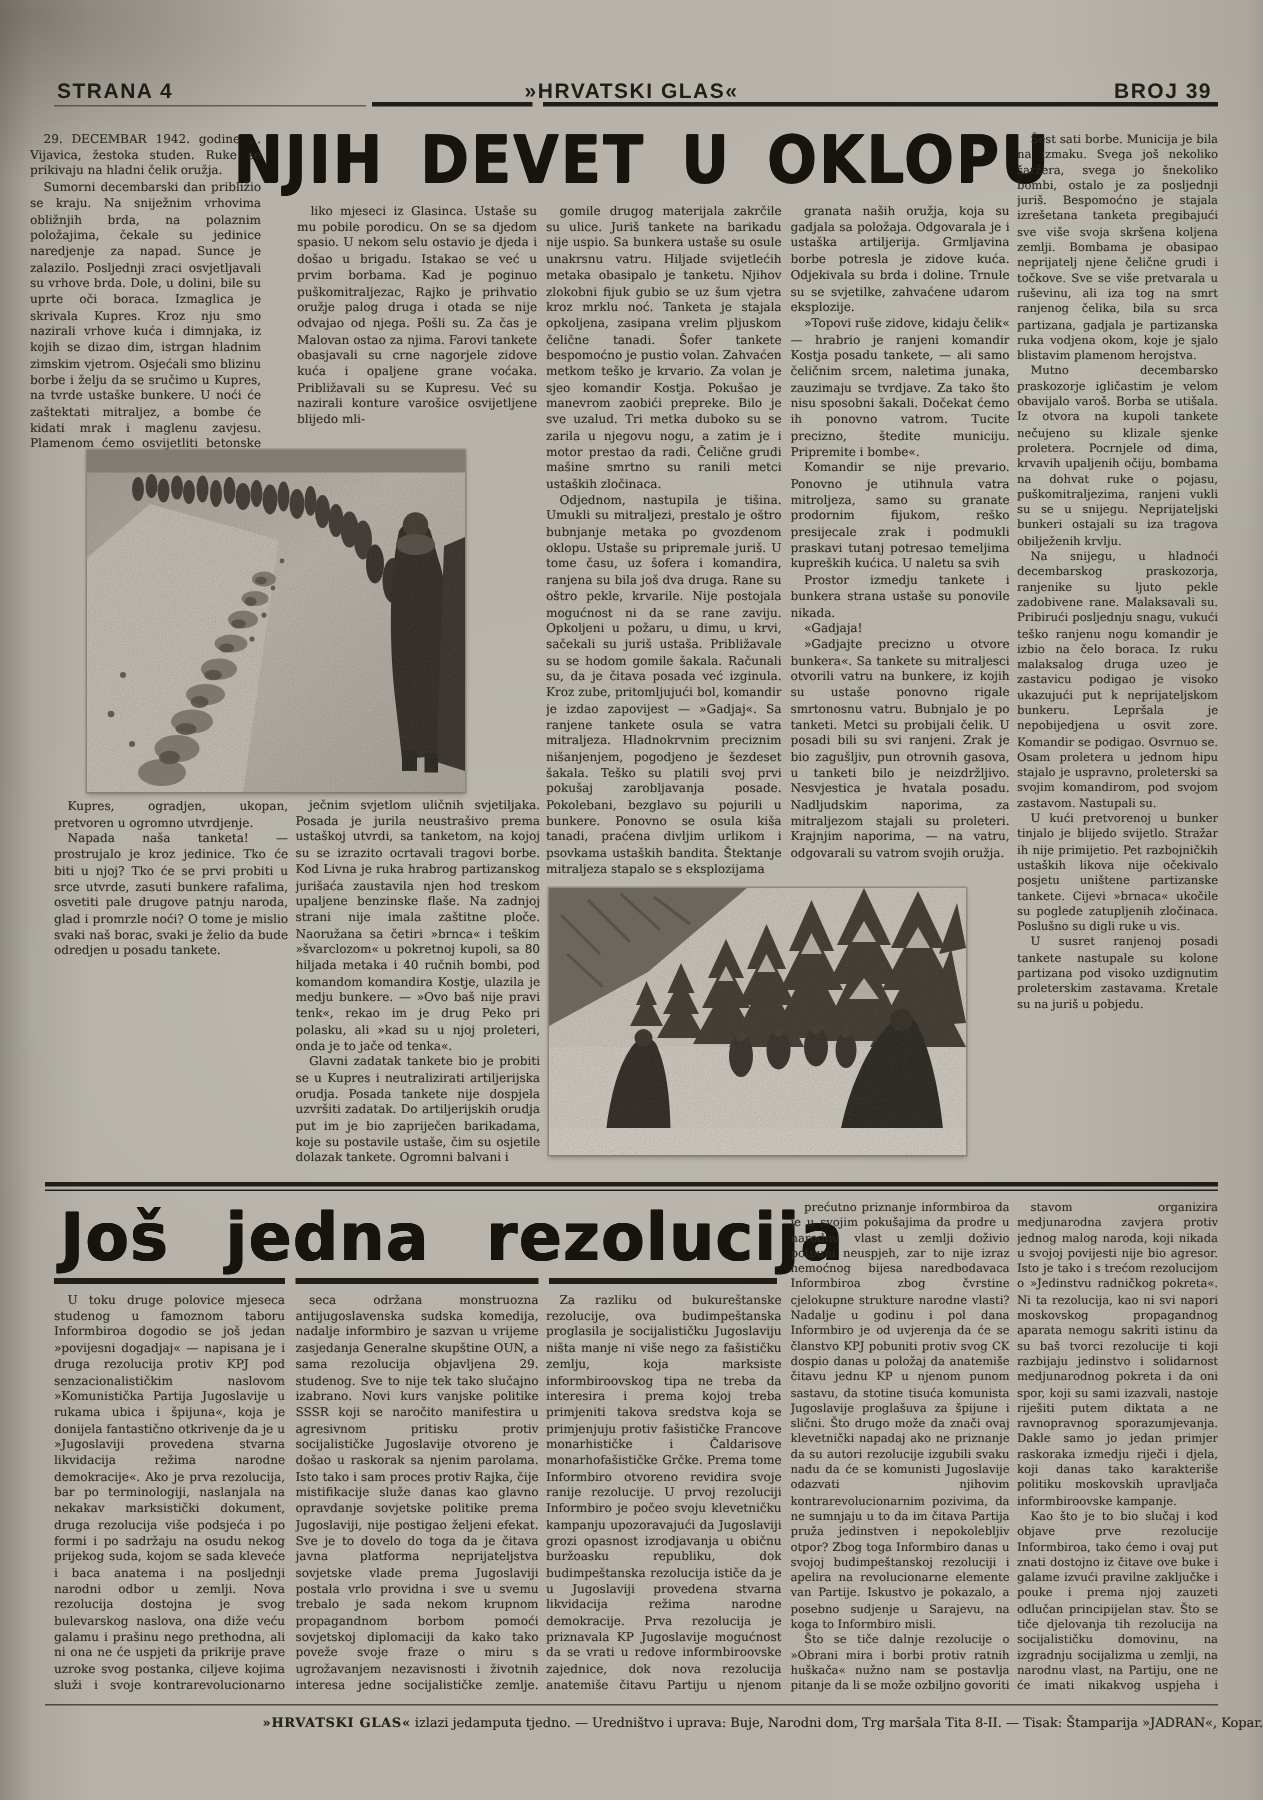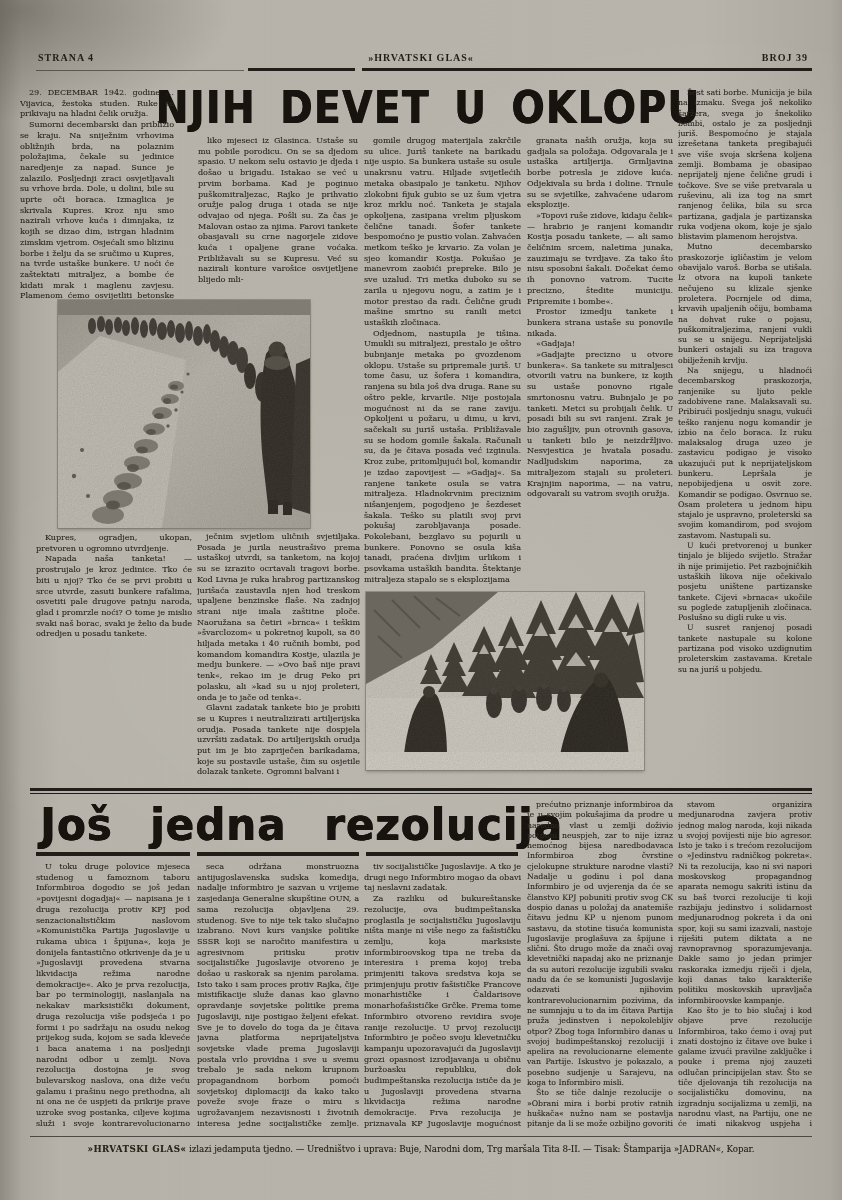--- a/index.html
+++ b/index.html
@@ -5,35 +5,35 @@
   html,body{margin:0;padding:0;background:#76726a;}
   .page{position:relative;width:842px;height:1200px;margin:0 auto;overflow:hidden;
     background:
       radial-gradient(ellipse 300px 160px at 20px 10px, rgba(70,66,58,.45), rgba(70,66,58,0) 70%),
       radial-gradient(ellipse 500px 300px at 85% 20%, rgba(255,255,250,.10), rgba(255,255,250,0) 70%),
       radial-gradient(ellipse 600px 400px at 40% 55%, rgba(255,255,250,.07), rgba(255,255,250,0) 70%),
       linear-gradient(90deg, #8f8b82 0px, #aba79e 22px, #b6b2a9 60px, #b8b4ab 700px, #aca89f 830px, #a29e95 842px),
       #b4b0a7;
     font-family:"DejaVu Serif", serif; color:#29261f;}
   .abs{position:absolute;}
-  .hdr{font-family:Liberation Serif, serif;font-weight:bold;font-size:10px;letter-spacing:1px;color:#211e18;}
+  .hdr{font-family:Liberation Sans, sans-serif;font-weight:bold;font-size:14px;letter-spacing:1px;color:#211e18;}
   .rule{position:absolute;background:#211e19;}
   .tb{position:absolute;text-align:justify;overflow:hidden;font-size:8px;line-height:10.7px;
       color:#2b2822;text-shadow:.25px .25px 0 rgba(55,50,42,.35);}
   .tb .para{margin:0;text-indent:9px;}
   .tb.small{font-size:7.7px;line-height:10.3px;}
   .strip{font-size:7.4px;line-height:10.5px;text-align:right;color:#332f28;}
   .headline1{display:flex;align-items:center;justify-content:center;white-space:nowrap;
       font-family:"DejaVu Sans",sans-serif;font-weight:bold;font-size:39px;letter-spacing:1.5px;word-spacing:9px;
       color:#17140f;transform:scaleY(1.12);text-shadow:.7px 0 0 #17140f, 0 .4px 0 #17140f;}
   .headline2{display:flex;align-items:center;justify-content:flex-start;white-space:nowrap;
       font-family:"DejaVu Sans",sans-serif;font-weight:bold;font-size:42px;letter-spacing:1px;word-spacing:22px;
       color:#17140f;transform:scaleY(1.05);text-shadow:.8px 0 0 #17140f, 0 .4px 0 #17140f;}
   .photo{position:absolute;box-shadow:0 0 0 1px rgba(120,115,105,.6), 0 2px 3px rgba(60,56,48,.35);}
-  .footer{position:absolute;left:0;right:0;text-align:center;font-size:8.6px;color:#262319;
+  .footer{position:absolute;left:0;right:0;text-align:right;font-size:8.6px;color:#262319;
       text-shadow:.25px .25px 0 rgba(55,50,42,.4);}
   .footer b{font-weight:bold;letter-spacing:.5px;}
 </style>
 </head>
 <body>
 
 <div class="page">
 
   <div class="abs hdr" style="left:38px;top:52px;">STRANA 4</div>
   <div class="abs hdr" style="left:0;right:0;top:52px;text-align:center;">»HRVATSKI GLAS«</div>
@@ -146,20 +146,21 @@
     </div>
 
   <div class="tb" style="left:364px;top:136px;width:157px;height:450px;">
       <p class="para">gomile drugog materijala zakrčile su ulice. Juriš tankete na barikadu nije uspio. Sa bunkera ustaše su osule unakrsnu vatru. Hiljade svijetlećih metaka obasipalo je tanketu. Njihov zlokobni fijuk gubio se uz šum vjetra kroz mrklu noć. Tanketa je stajala opkoljena, zasipana vrelim pljuskom čelične tanadi. Šofer tankete bespomoćno je pustio volan. Zahvaćen metkom teško je krvario. Za volan je sjeo komandir Kostja. Pokušao je manevrom zaobići prepreke. Bilo je sve uzalud. Tri metka duboko su se zarila u njegovu nogu, a zatim je i motor prestao da radi. Čelične grudi mašine smrtno su ranili metci ustaških zločinaca.</p>
       <p class="para">Odjednom, nastupila je tišina. Umukli su mitraljezi, prestalo je oštro bubnjanje metaka po gvozdenom oklopu. Ustaše su pripremale juriš. U tome času, uz šofera i komandira, ranjena su bila još dva druga. Rane su oštro pekle, krvarile. Nije postojala mogućnost ni da se rane zaviju. Opkoljeni u požaru, u dimu, u krvi, sačekali su juriš ustaša. Približavale su se hodom gomile šakala. Računali su, da je čitava posada već izginula. Kroz zube, pritomljujući bol, komandir je izdao zapovijest — »Gadjaj«. Sa ranjene tankete osula se vatra mitraljeza. Hladnokrvnim preciznim nišanjenjem, pogodjeno je šezdeset šakala. Teško su platili svoj prvi pokušaj zarobljavanja posade. Pokolebani, bezglavo su pojurili u bunkere. Ponovno se osula kiša tanadi, praćena divljim urlikom i psovkama ustaških bandita. Štektanje mitraljeza stapalo se s eksplozijama</p>
     </div>
 
   <div class="tb" style="left:527px;top:136px;width:146px;height:450px;">
       <p class="para">granata naših oružja, koja su gadjala sa položaja. Odgovarala je i ustaška artiljerija. Grmljavina borbe potresla je zidove kuća. Odjekivala su brda i doline. Trnule su se svjetilke, zahvaćene udarom eksplozije.</p>
       <p class="para">»Topovi ruše zidove, kidaju čelik« — hrabrio je ranjeni komandir Kostja posadu tankete, — ali samo čeličnim srcem, naletima junaka, zauzimaju se tvrdjave. Za tako što nisu sposobni šakali. Dočekat ćemo ih ponovno vatrom. Tucite precizno, štedite municiju. Pripremite i bombe«.</p>
+      <p class="para">Komandir se nije prevario. Ponovno je utihnula vatra mitroljeza, samo su granate prodornim fijukom, reško presijecale zrak i podmukli praskavi tutanj potresao temeljima kupreških kućica. U naletu sa svih</p>
       <p class="para">Prostor izmedju tankete i bunkera strana ustaše su ponovile nikada.</p>
       <p class="para">«Gadjaja!</p>
       <p class="para">»Gadjajte precizno u otvore bunkera«. Sa tankete su mitraljesci otvorili vatru na bunkere, iz kojih su ustaše ponovno rigale smrtonosnu vatru. Bubnjalo je po tanketi. Metci su probijali čelik. U posadi bili su svi ranjeni. Zrak je bio zagušljiv, pun otrovnih gasova, u tanketi bilo je neizdržljivo. Nesvjestica je hvatala posadu. Nadljudskim naporima, za mitraljezom stajali su proleteri. Krajnjim naporima, — na vatru, odgovarali su vatrom svojih oružja.</p>
     </div>
 
   <div class="photo" style="left:366px;top:592px;width:278px;height:178px;">
     <svg viewBox="0 0 278 178" width="278" height="178" xmlns="http://www.w3.org/2000/svg">
       <defs>
         <filter id="grain2">
             <feTurbulence type="fractalNoise" baseFrequency="0.85" numOctaves="2" stitchTiles="stitch"></feTurbulence>
@@ -247,21 +248,20 @@
 
   <div class="tb" style="left:36px;top:862px;width:154px;height:268px;">
       <p class="para">U toku druge polovice mjeseca studenog u famoznom taboru Informbiroa dogodio se još jedan »povijesni dogadjaj« — napisana je i druga rezolucija protiv KPJ pod senzacionalističkim naslovom »Komunistička Partija Jugoslavije u rukama ubica i špijuna«, koja je donijela fantastično otkrivenje da je u »Jugoslaviji provedena stvarna likvidacija režima narodne demokracije«. Ako je prva rezolucija, bar po terminologiji, naslanjala na nekakav marksistički dokument, druga rezolucija više podsjeća i po formi i po sadržaju na osudu nekog prijekog suda, kojom se sada kleveće i baca anatema i na posljednji narodni odbor u zemlji. Nova rezolucija dostojna je svog bulevarskog naslova, ona diže veću galamu i prašinu nego prethodna, ali ni ona ne će uspjeti da prikrije prave uzroke svog postanka, ciljeve kojima služi i svoje kontrarevolucionarno štetočinstvo.</p>
     </div>
 
   <div class="tb" style="left:197px;top:862px;width:162px;height:268px;">
       <p class="para">seca održana monstruozna antijugoslavenska sudska komedija, nadalje informbiro je sazvan u vrijeme zasjedanja Generalne skupštine OUN, a sama rezolucija objavljena 29. studenog. Sve to nije tek tako slučajno izabrano. Novi kurs vanjske politike SSSR koji se naročito manifestira u agresivnom pritisku protiv socijalističke Jugoslavije otvoreno je došao u raskorak sa njenim parolama. Isto tako i sam proces protiv Rajka, čije mistifikacije služe danas kao glavno opravdanje sovjetske politike prema Jugoslaviji, nije postigao željeni efekat. Sve je to dovelo do toga da je čitava javna platforma neprijateljstva sovjetske vlade prema Jugoslaviji postala vrlo providna i sve u svemu trebalo je sada nekom krupnom propagandnom borbom pomoći sovjetskoj diplomaciji da kako tako poveže svoje fraze o miru s ugrožavanjem nezavisnosti i životnih interesa jedne socijalističke zemlje. Trebalo je nadalje suzbiti nevjericu i kolebanje u redovima informbiroa i opravdati nove provokacije i talase pritiska koji se pripremaju pro-</p>
     </div>
 
   <div class="tb" style="left:364px;top:862px;width:157px;height:268px;">
-      <p class="para">tiv socijalističke Jugoslavije. A tko je drugi nego Informbiro mogao da obavi taj neslavni zadatak.</p>
       <p class="para">Za razliku od bukureštanske rezolucije, ova budimpeštanska proglasila je socijalističku Jugoslaviju ništa manje ni više nego za fašističku zemlju, koja marksiste informbiroovskog tipa ne treba da interesira i prema kojoj treba primjeniti takova sredstva koja se primjenjuju protiv fašističke Francove monarhističke i Čaldarisove monarhofašističke Grčke. Prema tome Informbiro otvoreno revidira svoje ranije rezolucije. U prvoj rezoluciji Informbiro je počeo svoju klevetničku kampanju upozoravajući da Jugoslaviji grozi opasnost izrodjavanja u običnu buržoasku republiku, dok budimpeštanska rezolucija ističe da je u Jugoslaviji provedena stvarna likvidacija režima narodne demokracije. Prva rezolucija je priznavala KP Jugoslavije mogućnost da se vrati u redove informbiroovske zajednice, dok nova rezolucija anatemiše čitavu Partiju u njenom punom sastavu.</p>
     </div>
 
   <div class="tb small" style="left:527px;top:800px;width:146px;height:330px;">
       <p class="para">prećutno priznanje informbiroa da je u svojim pokušajima da prodre u narodnu vlast u zemlji doživio potpuni neuspjeh, zar to nije izraz nemoćnog bijesa naredbodavaca Informbiroa zbog čvrstine cjelokupne strukture narodne vlasti? Nadalje u godinu i pol dana Informbiro je od uvjerenja da će se članstvo KPJ pobuniti protiv svog CK dospio danas u položaj da anatemiše čitavu jednu KP u njenom punom sastavu, da stotine tisuća komunista Jugoslavije proglašuva za špijune i slični. Što drugo može da znači ovaj klevetnički napadaj ako ne priznanje da su autori rezolucije izgubili svaku nadu da će se komunisti Jugoslavije odazvati njihovim kontrarevolucionarnim pozivima, da ne sumnjaju u to da im čitava Partija pruža jedinstven i nepokolebljiv otpor? Zbog toga Informbiro danas u svojoj budimpeštanskoj rezoluciji i apelira na revolucionarne elemente van Partije. Iskustvo je pokazalo, a posebno sudjenje u Sarajevu, na koga to Informbiro misli.</p>
       <p class="para">Što se tiče dalnje rezolucije o »Obrani mira i borbi protiv ratnih huškača« nužno nam se postavlja pitanje da li se može ozbiljno govoriti o proširivanju platforme borbe za mir, kada se pod njenom za-</p>
     </div>
 
   <div class="tb small" style="left:678px;top:800px;width:134px;height:330px;">
       <p class="para">stavom organizira medjunarodna zavjera protiv jednog malog naroda, koji nikada u svojoj povijesti nije bio agresor. Isto je tako i s trećom rezolucijom o »Jedinstvu radničkog pokreta«. Ni ta rezolucija, kao ni svi napori moskovskog propagandnog aparata nemogu sakriti istinu da su baš tvorci rezolucije ti koji razbijaju jedinstvo i solidarnost medjunarodnog pokreta i da oni spor, koji su sami izazvali, nastoje riješiti putem diktata a ne ravnopravnog sporazumjevanja. Dakle samo jo jedan primjer raskoraka izmedju riječi i djela, koji danas tako karakteriše politiku moskovskih upravljača informbiroovske kampanje.</p>

